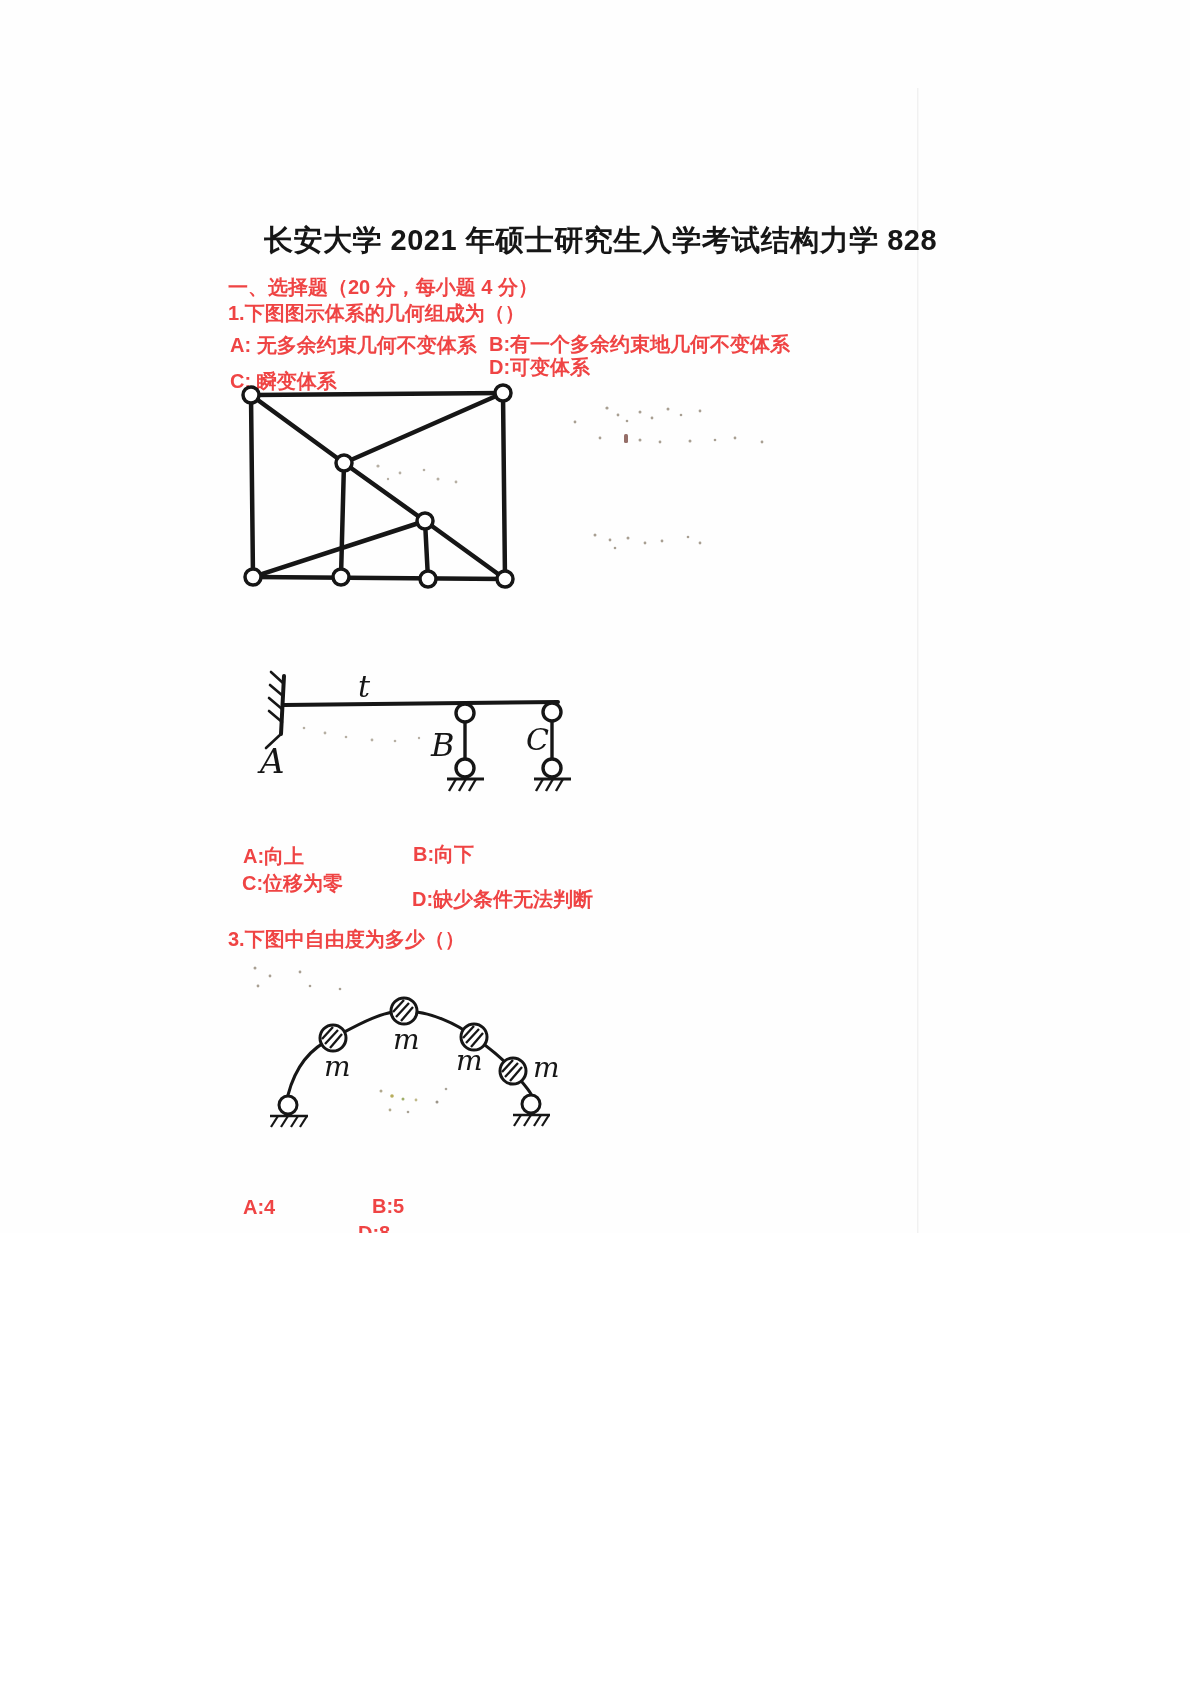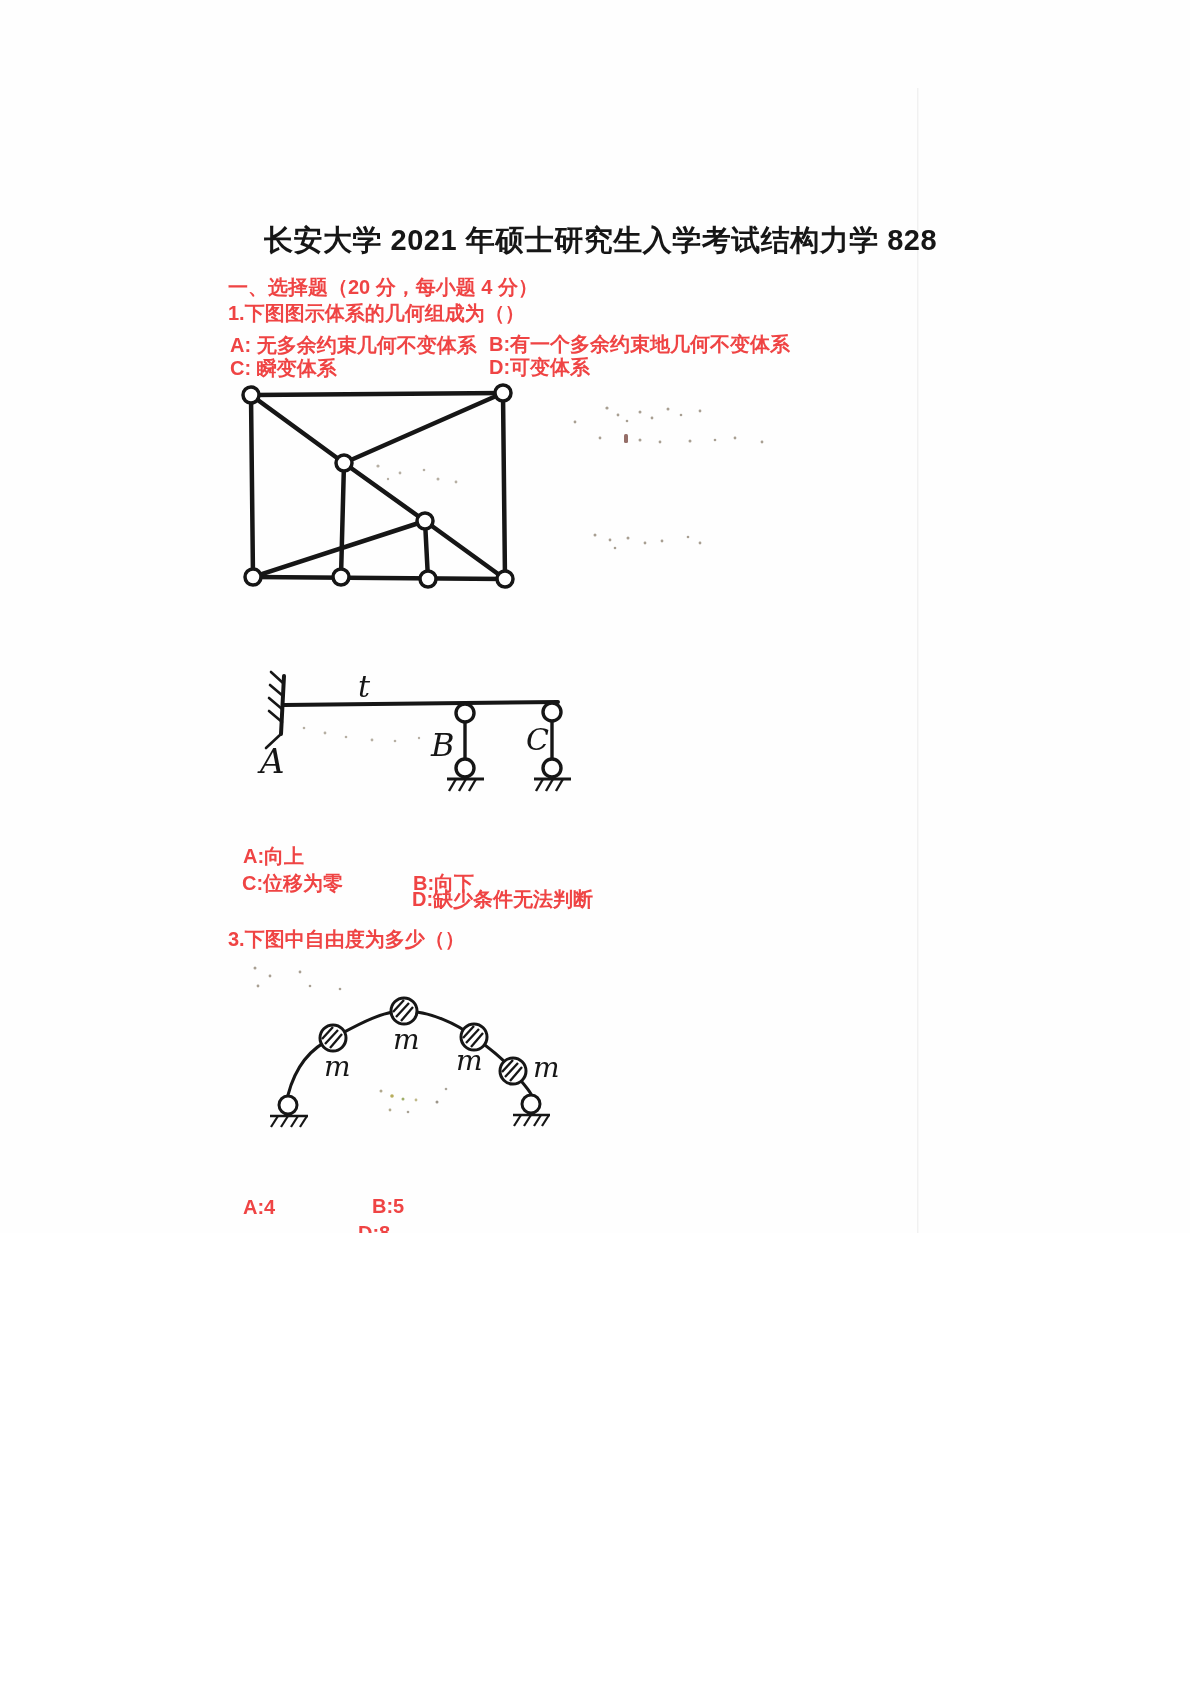--- a/index.html
+++ b/index.html
@@ -27,21 +27,21 @@
 
 <div class="page">
 
   <div class="txt title" style="left:264px; top:224px;">长安大学 2021 年硕士研究生入学考试结构力学 828</div>
 
   <div class="txt body20" style="left:228px; top:276px;">一、选择题（20 分，每小题 4 分）</div>
 
   <div class="txt body20" style="left:228px; top:302px;">1.下图图示体系的几何组成为（）</div>
   <div class="txt body20" style="left:230px; top:334px;">A: 无多余约束几何不变体系</div>
   <div class="txt body20" style="left:489px; top:333px;">B:有一个多余约束地几何不变体系</div>
-  <div class="txt body20" style="left:230px; top:357px;">C: 瞬变体系</div>
+  <div class="txt body20" style="left:230px; top:370px;">C: 瞬变体系</div>
   <div class="txt body20" style="left:489px; top:356px;">D:可变体系</div>
 
   <svg class="diag" style="left:228px; top:378px;" width="302" height="222" viewBox="0 0 302 222">
     <g stroke="#161616" stroke-width="4.5" stroke-linecap="round">
       <line x1="23" y1="17" x2="275" y2="15"></line>
       <line x1="23" y1="17" x2="25" y2="199"></line>
       <line x1="275" y1="15" x2="277" y2="201"></line>
       <line x1="25" y1="199" x2="277" y2="201"></line>
       <line x1="23" y1="17" x2="116" y2="85"></line>
       <line x1="275" y1="15" x2="116" y2="85"></line>
@@ -113,21 +113,21 @@
       <circle cx="74" cy="73" r="1.3"></circle>
         <circle cx="95" cy="78" r="1.4"></circle>
       <circle cx="116" cy="82" r="1.3"></circle>
         <circle cx="142" cy="85" r="1.4"></circle>
       <circle cx="165" cy="86" r="1.3"></circle>
         <circle cx="189" cy="83" r="1.2"></circle>
     </g>
   </svg>
 
   <div class="txt body20" style="left:243px; top:845px;">A:向上</div>
-  <div class="txt body20" style="left:413px; top:872px;">B:向下</div>
+  <div class="txt body20" style="left:413px; top:843px;">B:向下</div>
   <div class="txt body20" style="left:242px; top:872px;">C:位移为零</div>
   <div class="txt body20" style="left:412px; top:888px;">D:缺少条件无法判断</div>
 
   <div class="txt body20" style="left:228px; top:928px;">3.下图中自由度为多少（）</div>
 
   <svg class="diag" style="left:240px; top:960px;" width="342" height="172" viewBox="0 0 342 172">
 
     <path d="M 48 135 C 55 108, 70 88, 93 78 C 114 67, 140 51, 164 51
              C 190 51, 217 64, 234 77 C 248 87, 263 98, 273 111
              C 279 119, 287 127, 291 134" fill="none" stroke="#161616" stroke-width="3" stroke-linecap="round"></path>

